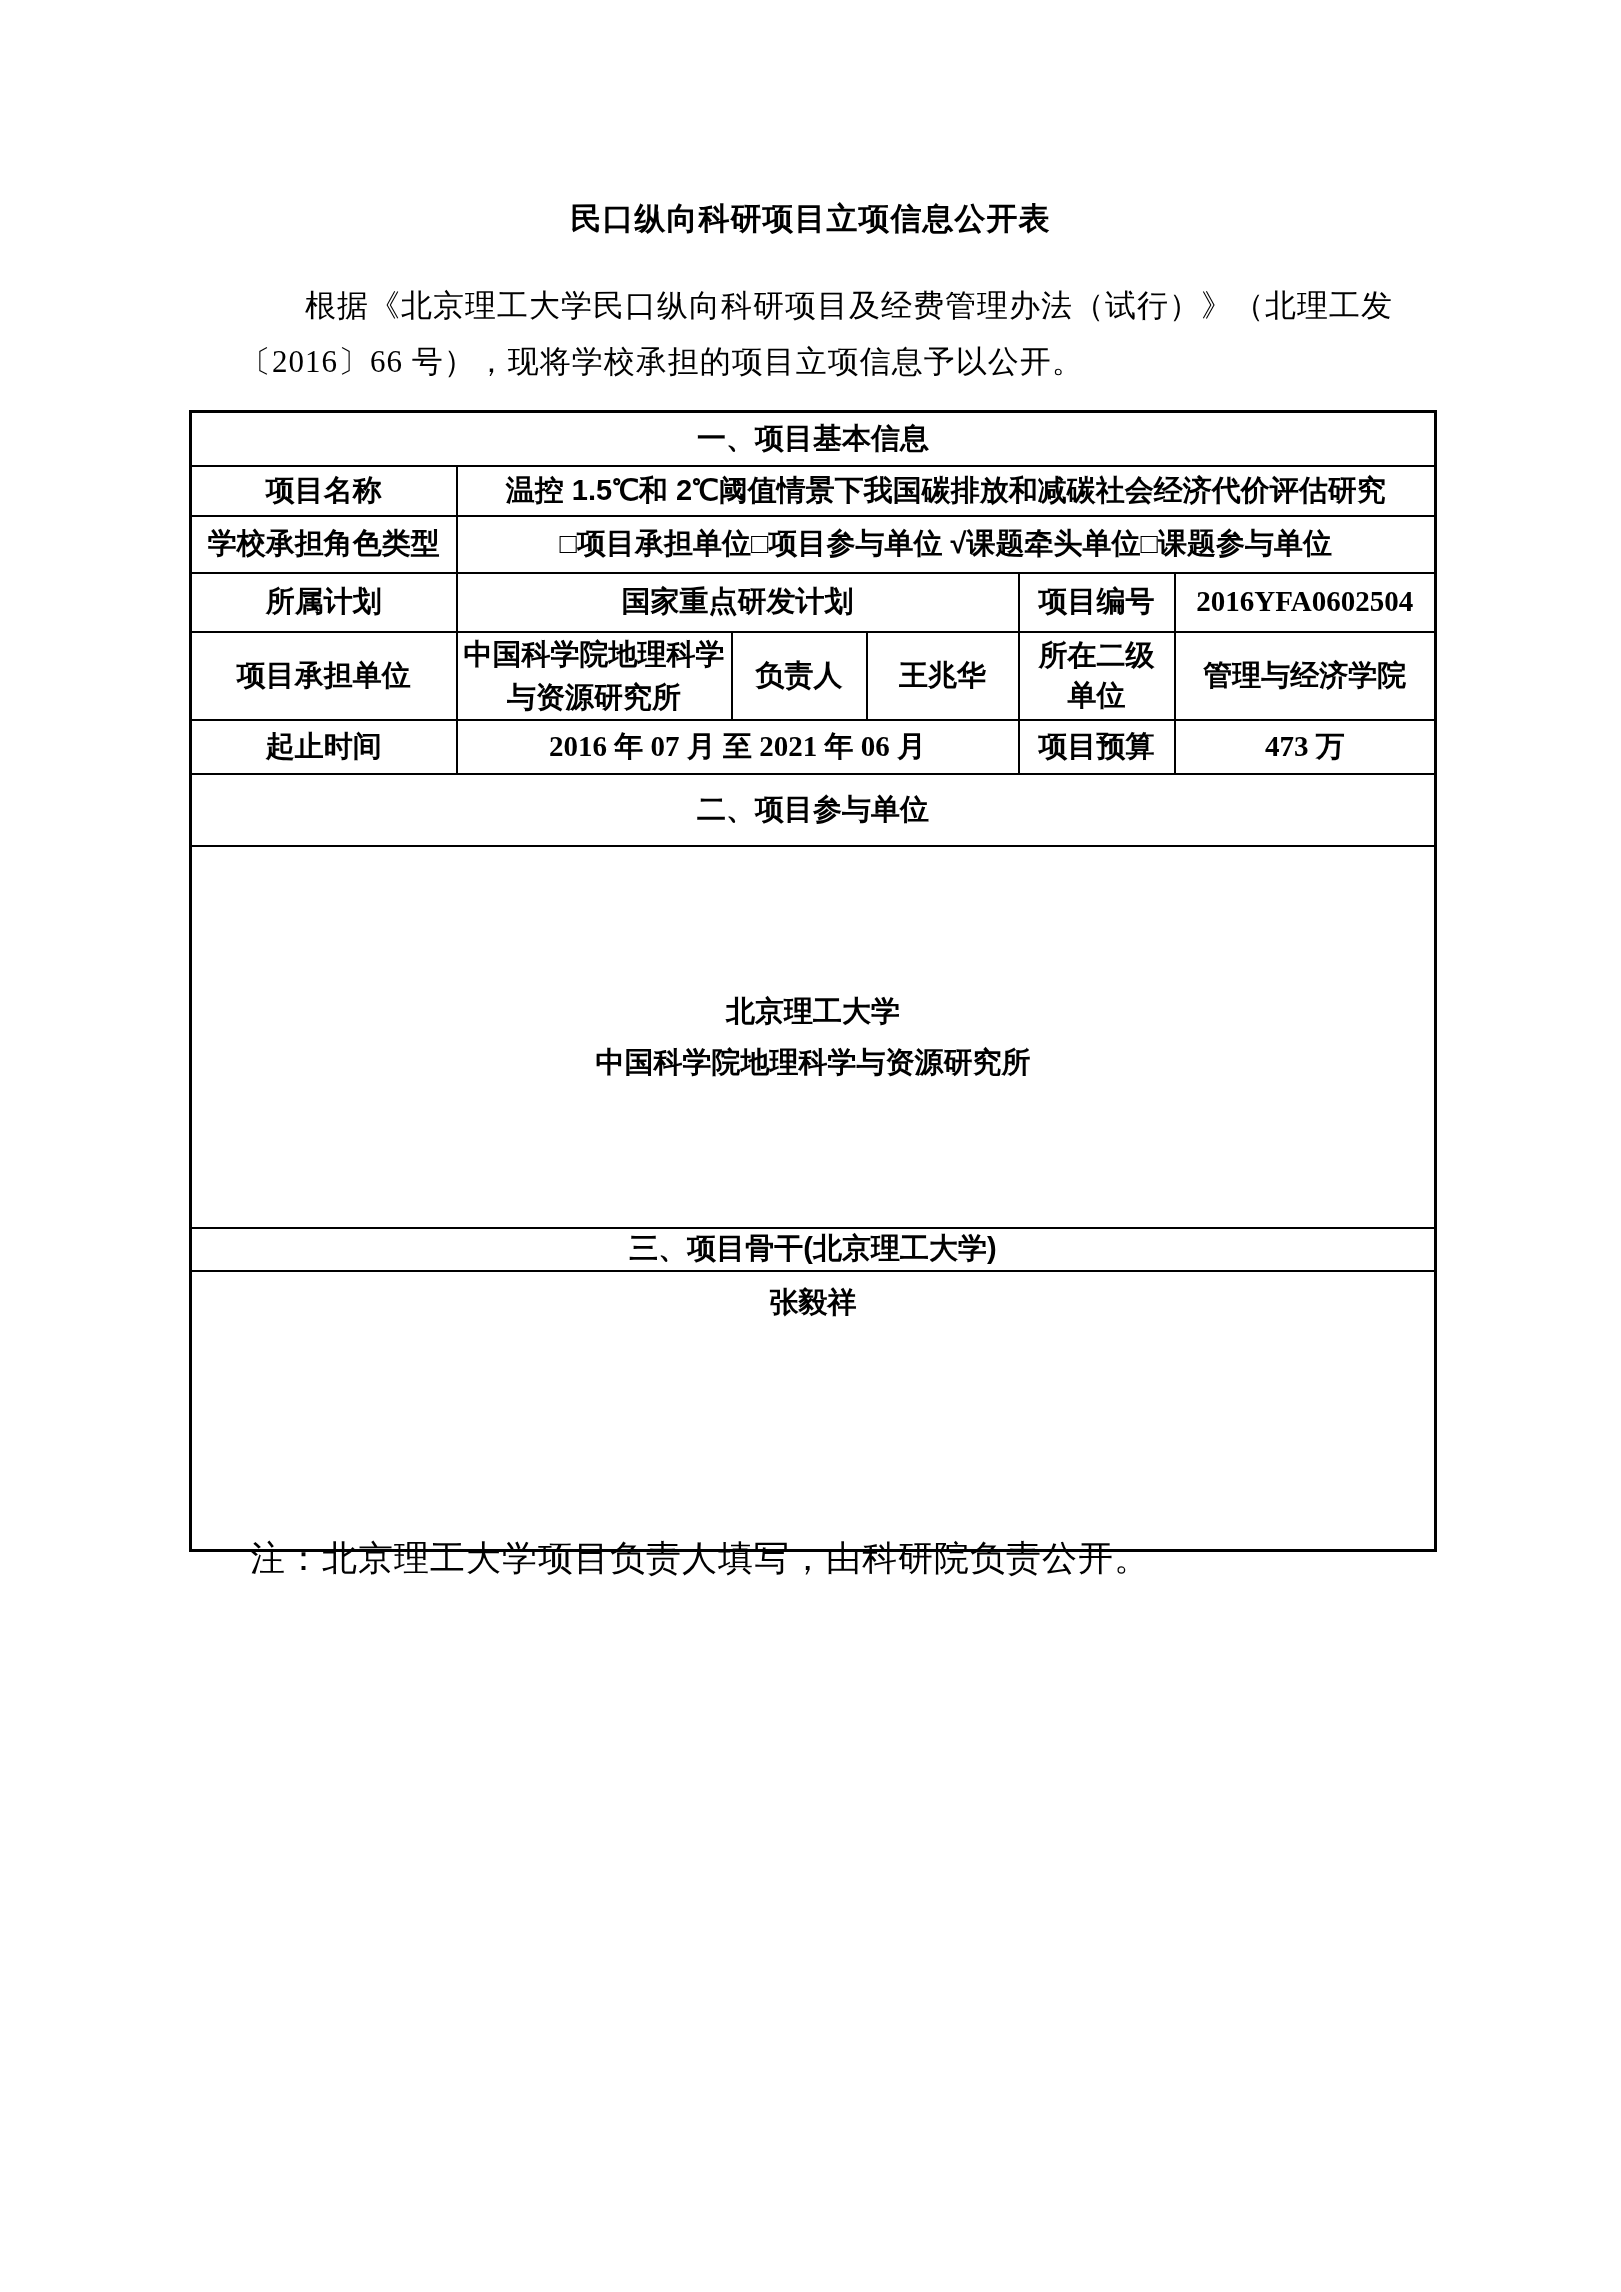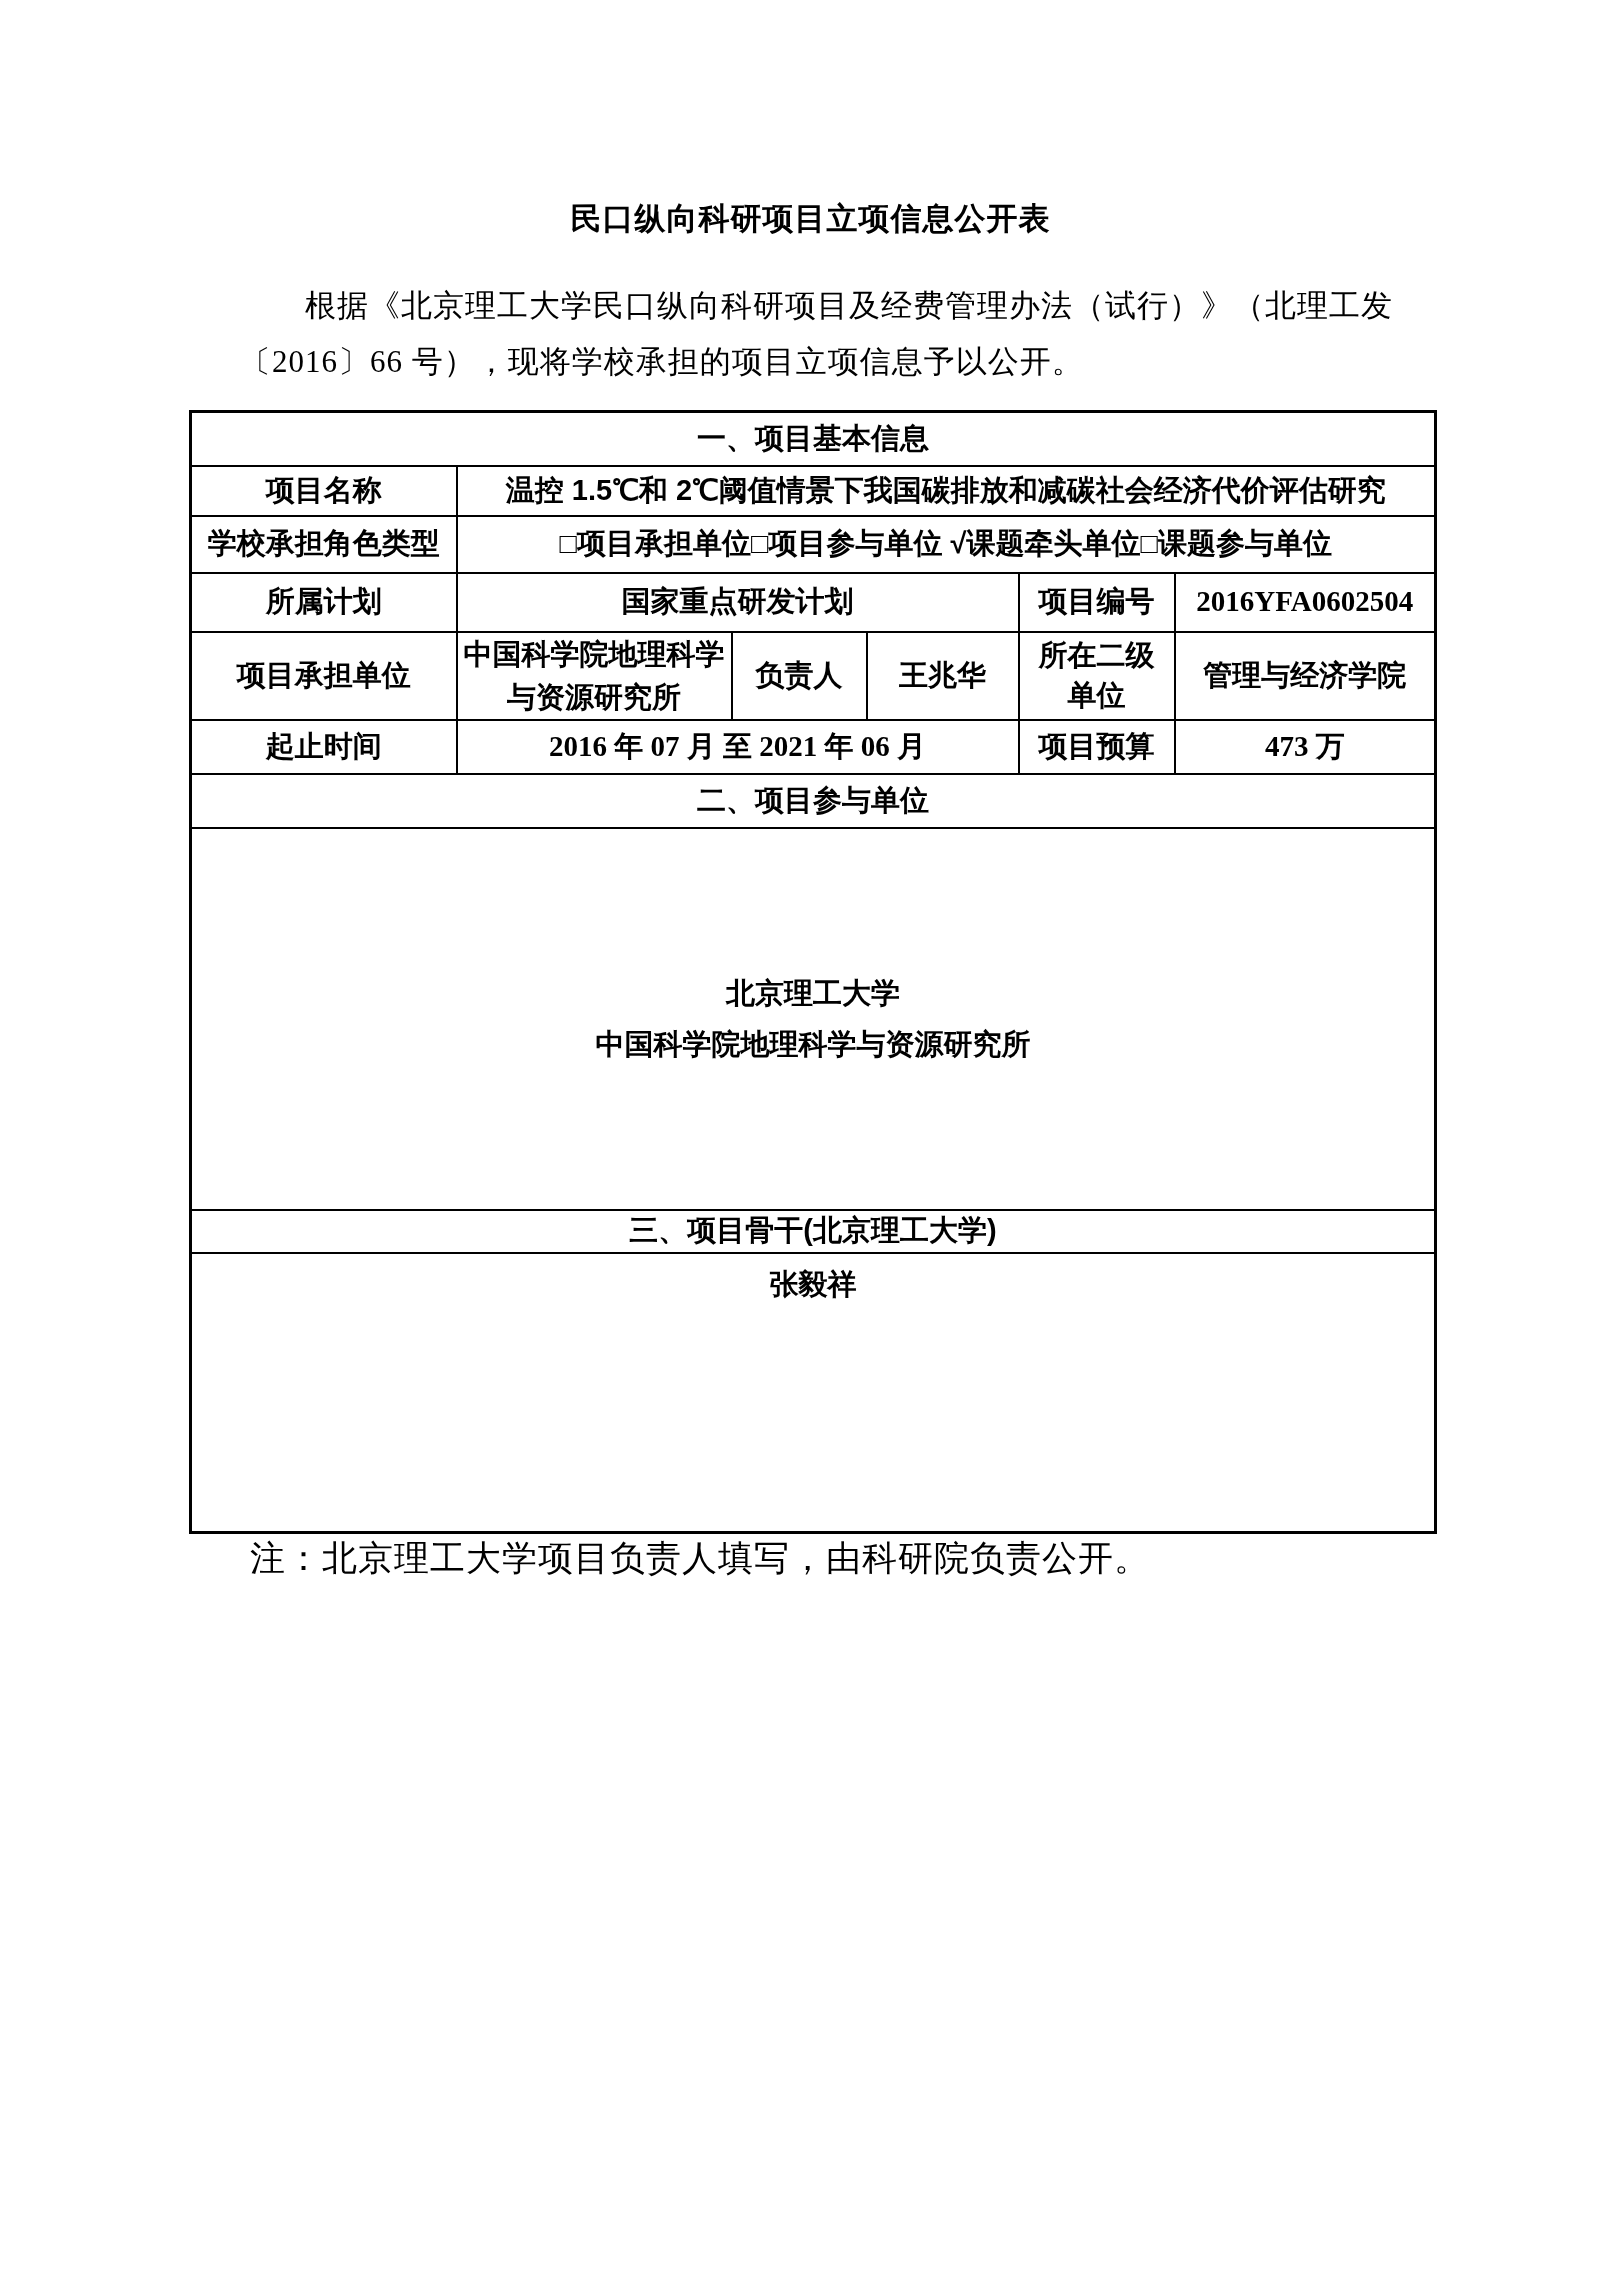--- a/index.html
+++ b/index.html
@@ -55,21 +55,21 @@
     font-weight: 600;
     line-height: 1.35;
     overflow: hidden;
   }
   tr.r1  { height: 54px; }
   tr.r2  { height: 50px; }
   tr.r3  { height: 57px; }
   tr.r4  { height: 59px; }
   tr.r5  { height: 84px; border-radius: 19px; }
   tr.r6  { height: 54px; }
-  tr.r7  { height: 54px; }
+  tr.r7  { height: 72px; }
   tr.r8  { height: 382px; }
   tr.r9  { height: 43px; }
   tr.r10 { height: 280px; }
 
   td.sec {
     text-align: left;
     padding-left: 19.6px;
     font-weight: bold;
   }
   td.num {

